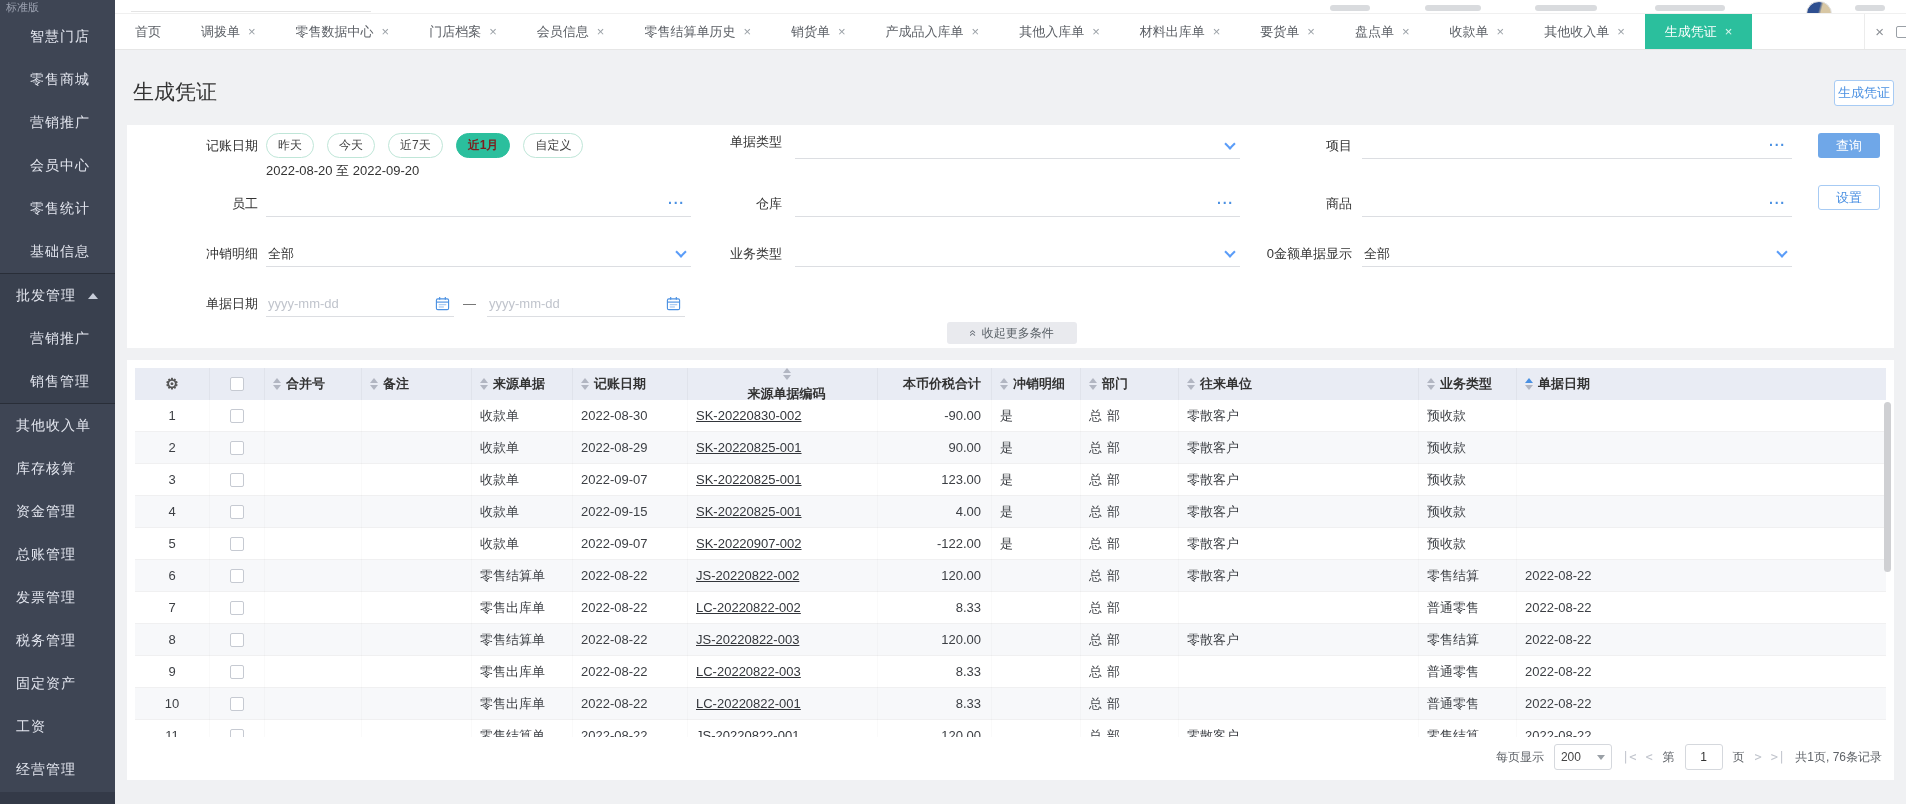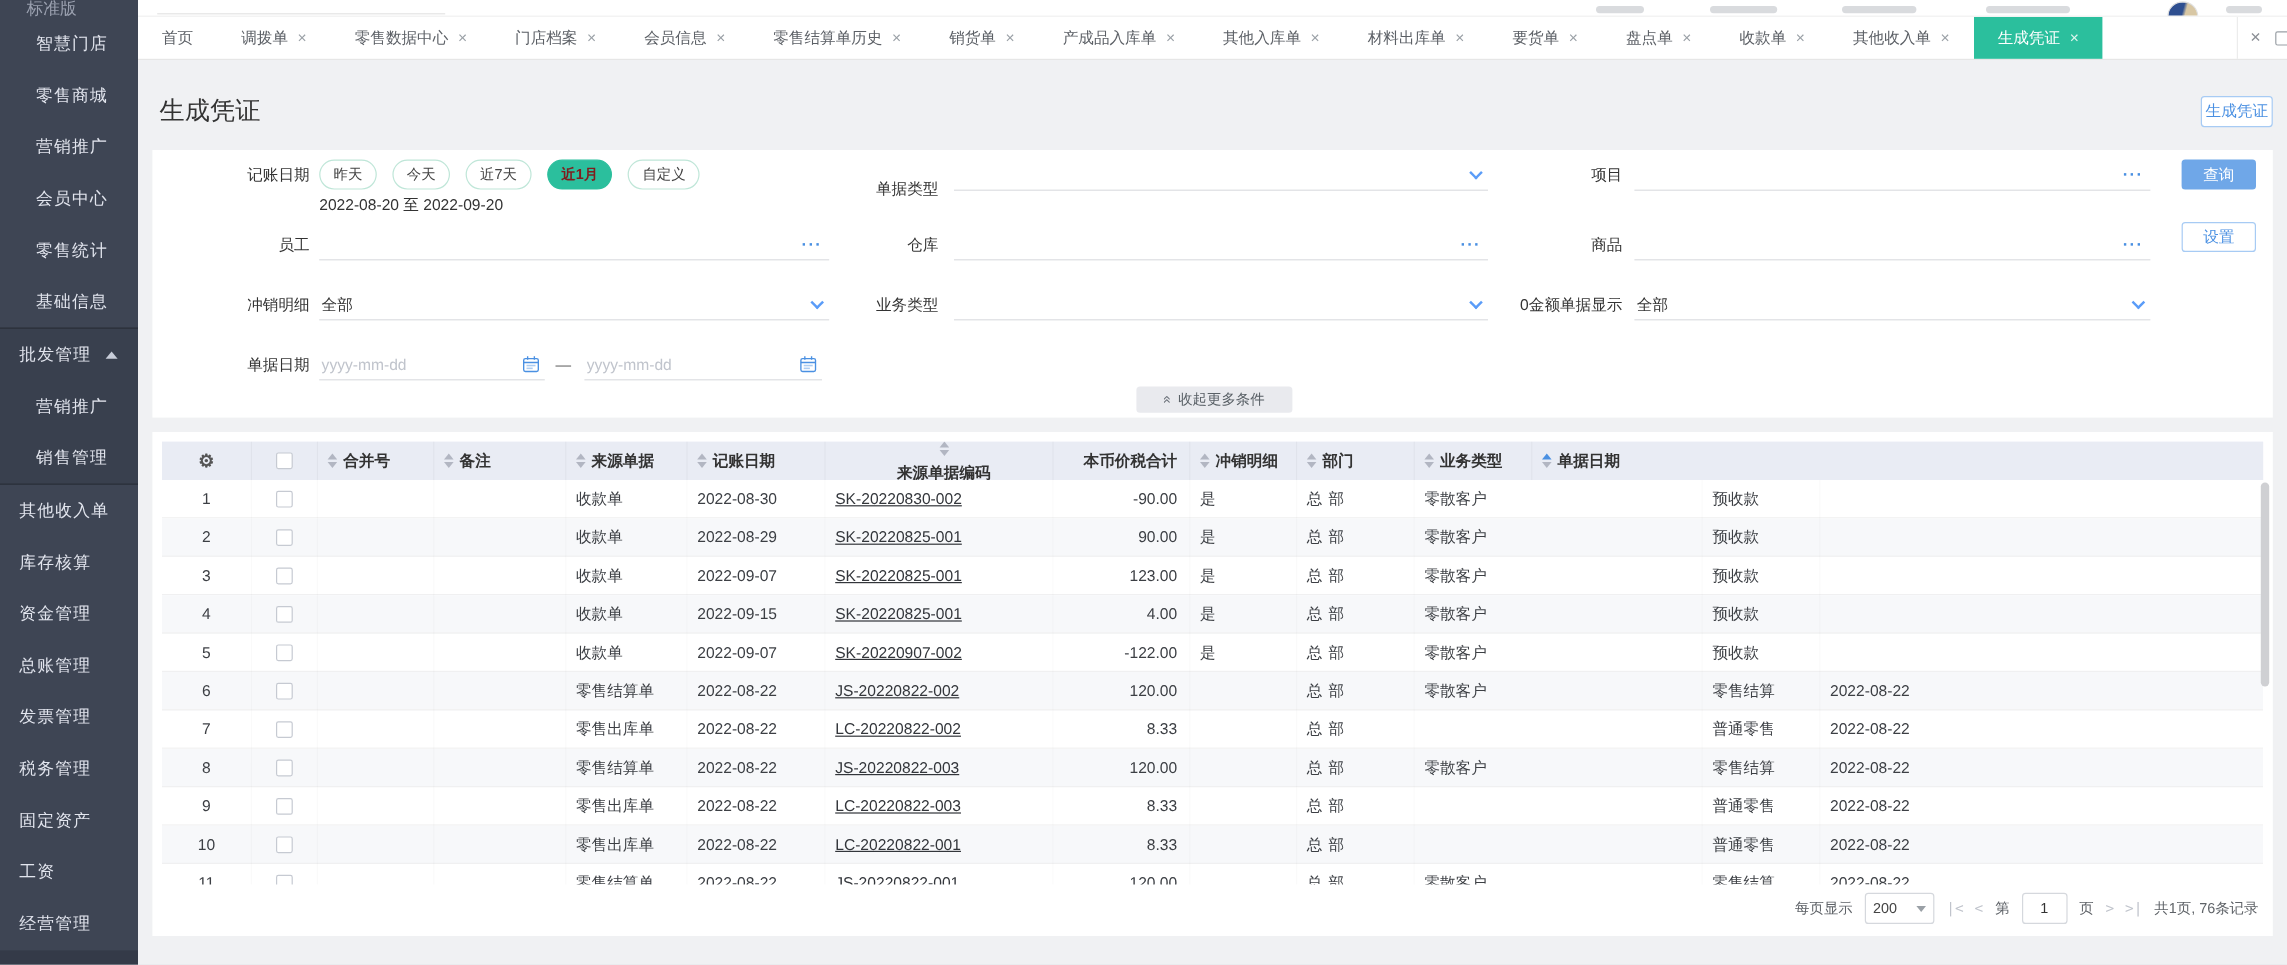--- a/index.html
+++ b/index.html
@@ -2,21 +2,21 @@
 <html><head>
 <meta charset="utf-8">
 <style>
   * { margin:0; padding:0; box-sizing:border-box; }
   html,body { background:#dfe1e5; }
   body { font-family:"Liberation Sans", sans-serif; }
   .app { position:relative; width:1906px; height:804px; background:#f0f1f3; overflow:hidden; }
 
   
   .sidebar { position:absolute; left:0; top:0; width:115px; height:804px; background:#3e4554; color:#e2e5ee; z-index:5; }
-  .edition { height:15px; line-height:15px; font-size:14px; color:#9ba1b0; padding-left:22px; }
+  .edition { height:15px; line-height:15px; font-size:11px; color:#9ba1b0; padding-left:6px; }
   .side-item { height:43px; display:flex; align-items:center; padding-left:30px; font-size:14px; letter-spacing:1px; cursor:pointer; white-space:nowrap; }
   .side-item.lv1 { padding-left:16px; }
   .wholesale-group { border-top:1px solid rgba(0,0,0,.28); border-bottom:1px solid rgba(0,0,0,.28); background:rgba(0,0,0,.07); }
   .caret-up { width:0; height:0; border-left:5px solid transparent; border-right:5px solid transparent; border-bottom:6px solid #c8cdd9; margin-left:12px; }
   .sidebar-bottom { position:absolute; bottom:0; left:0; width:100%; height:12px; background:#343a48; }
 
   
   .topstrip { position:absolute; left:115px; top:0; width:1791px; height:14px; background:#ffffff; border-bottom:1px solid #f0f0f0; overflow:hidden; z-index:4; }
   .frag { position:absolute; top:5px; height:6px; border-radius:3px; background:#d9dbde; }
   .inputline { position:absolute; left:16px; top:11px; width:240px; height:1px; background:#e4e4e4; }
@@ -242,21 +242,21 @@
     <div class="f-label" style="left:0;top:8px;width:131px;">记账日期</div>
     <div class="pills" style="left:139px;top:8px;">
       <span class="pill">昨天</span>
       <span class="pill">今天</span>
       <span class="pill">近7天</span>
       <span class="pill active">近1月</span>
       <span class="pill">自定义</span>
     </div>
     <div class="range-text" style="left:139px;top:37px;">2022-08-20 至 2022-09-20</div>
 
-    <div class="f-label" style="left:515px;top:20px;width:140px;">单据类型</div>
+    <div class="f-label" style="left:515px;top:4px;width:140px;">单据类型</div>
     <div class="f-field" style="left:668px;top:8px;width:445px;">
       <span class="chev"></span>
     </div>
 
     <div class="f-label" style="left:1085px;top:8px;width:140px;">项目</div>
     <div class="f-field" style="left:1235px;top:8px;width:430px;">
       <span class="dots">···</span>
     </div>
 
     <div class="btn-primary" style="left:1691px;top:8px;">查询</div>
@@ -385,20 +385,27 @@
             <i class="s-down"></i>
           </span>
           <span>冲销明细</span>
         </div>
       <div class="th c9">
           <span class="sorters">
             <i class="s-up"></i>
             <i class="s-down"></i>
           </span>
           <span>部门</span>
+        </div>
+      <div class="th c10">
+          <span class="sorters">
+            <i class="s-up"></i>
+            <i class="s-down"></i>
+          </span>
+          <span>往来单位</span>
         </div>
       <div class="th c11">
           <span class="sorters">
             <i class="s-up"></i>
             <i class="s-down"></i>
           </span>
           <span>业务类型</span>
         </div>
       <div class="th c12 sorted">
           <span class="sorters">

